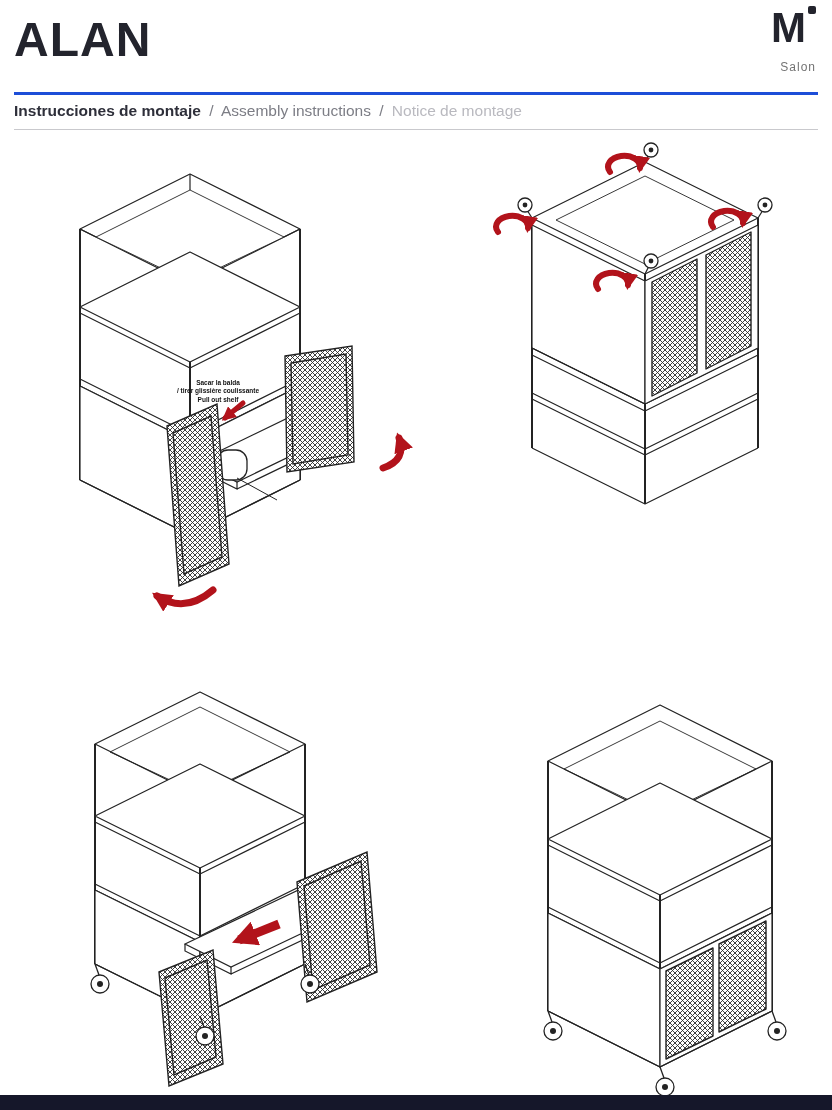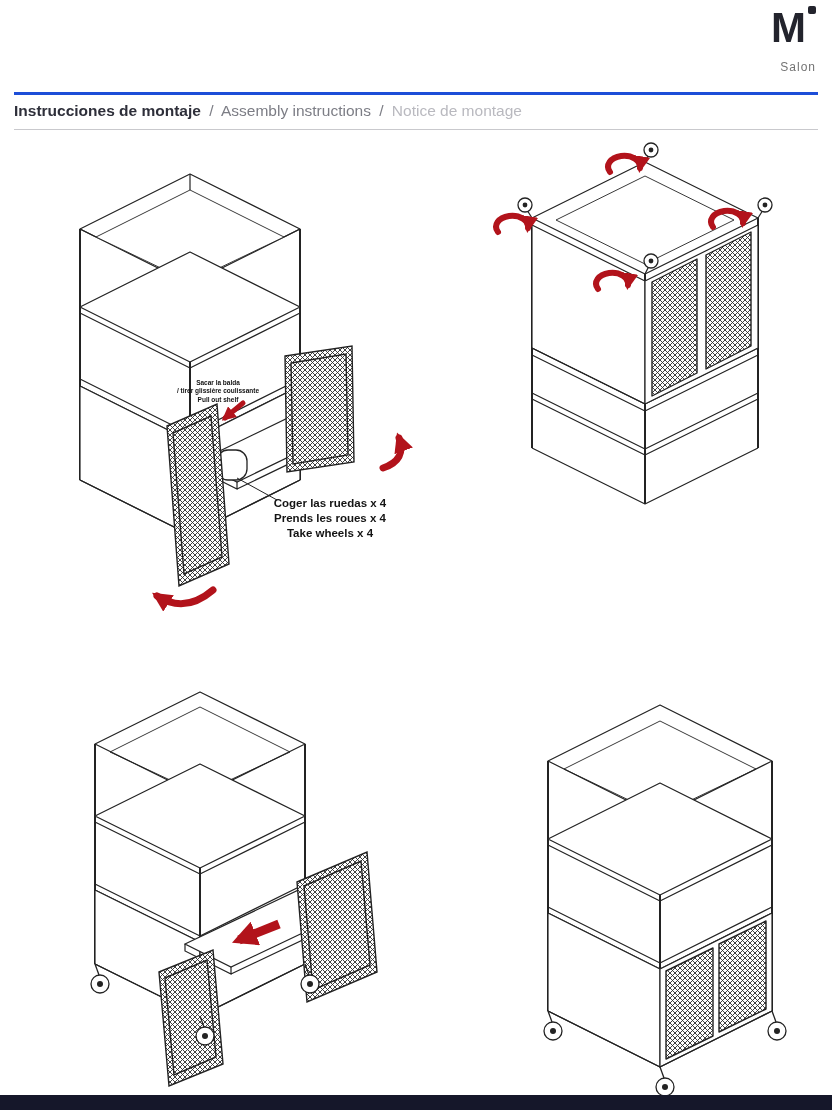--- a/index.html
+++ b/index.html
@@ -48,20 +48,21 @@
         <path d="M0,0 L5,5 M5,0 L0,5" stroke="#2b2b2b" stroke-width="0.9"></path>
       </pattern>
       <marker id="ah" viewBox="0 0 10 10" refX="7" refY="5" markerWidth="2.8" markerHeight="2.8" orient="auto">
         <path d="M0,0 L10,5 L0,10 z" fill="#b2131b"></path>
       </marker>
     </defs>
   </svg>
 
   <header>
     <div class="header-top">
+      <h1 class="product-title">ALAN</h1>
       <div class="brand">
         <div class="brand-mark"><span>M</span><span class="brand-dot"></span></div>
         <div class="brand-sub">Salon</div>
       </div>
     </div>
     <div class="subtitle-bar">
       <span class="sub-es">Instrucciones de montaje</span>
       <span class="sub-sep">/</span>
       <span class="sub-en">Assembly instructions</span>
       <span class="sub-sep">/</span>
@@ -109,25 +110,20 @@
         <path d="M168,430 Q140,454 112,436" stroke-width="7" marker-end="url(#ah)"></path>
         <path d="M338,308 Q362,300 354,278" stroke-width="7" marker-end="url(#ah)"></path>
         <path d="M198,243 L180,258" stroke-width="5" marker-end="url(#ah)"></path>
       </g>
     </svg>
     <div class="shelf-note">
       <span>Sacar la balda</span>
       <span>/ tirer glissière coulissante</span>
       <span>Pull out shelf</span>
     </div>
-    <div class="wheels-note">
-      <span>Coger las ruedas x 4</span>
-      <span>Prends les roues x 4</span>
-      <span>Take wheels x 4</span>
-    </div>
   </figure>
 
   <figure class="step2">
     <svg viewBox="0 0 330 450" width="330" height="450">
       <g stroke="#232323" stroke-width="1.2" fill="none" stroke-linejoin="round">
         <polygon points="165,22 278,78 165,134 52,78" fill="#ffffff"></polygon>
         <polygon points="165,36 254,80 165,124 76,80" stroke-width="0.9"></polygon>
         <line x1="52" y1="78" x2="52" y2="308" stroke-width="2"></line>
         <line x1="165" y1="134" x2="165" y2="364" stroke-width="2"></line>
         <line x1="278" y1="78" x2="278" y2="308" stroke-width="2"></line>

